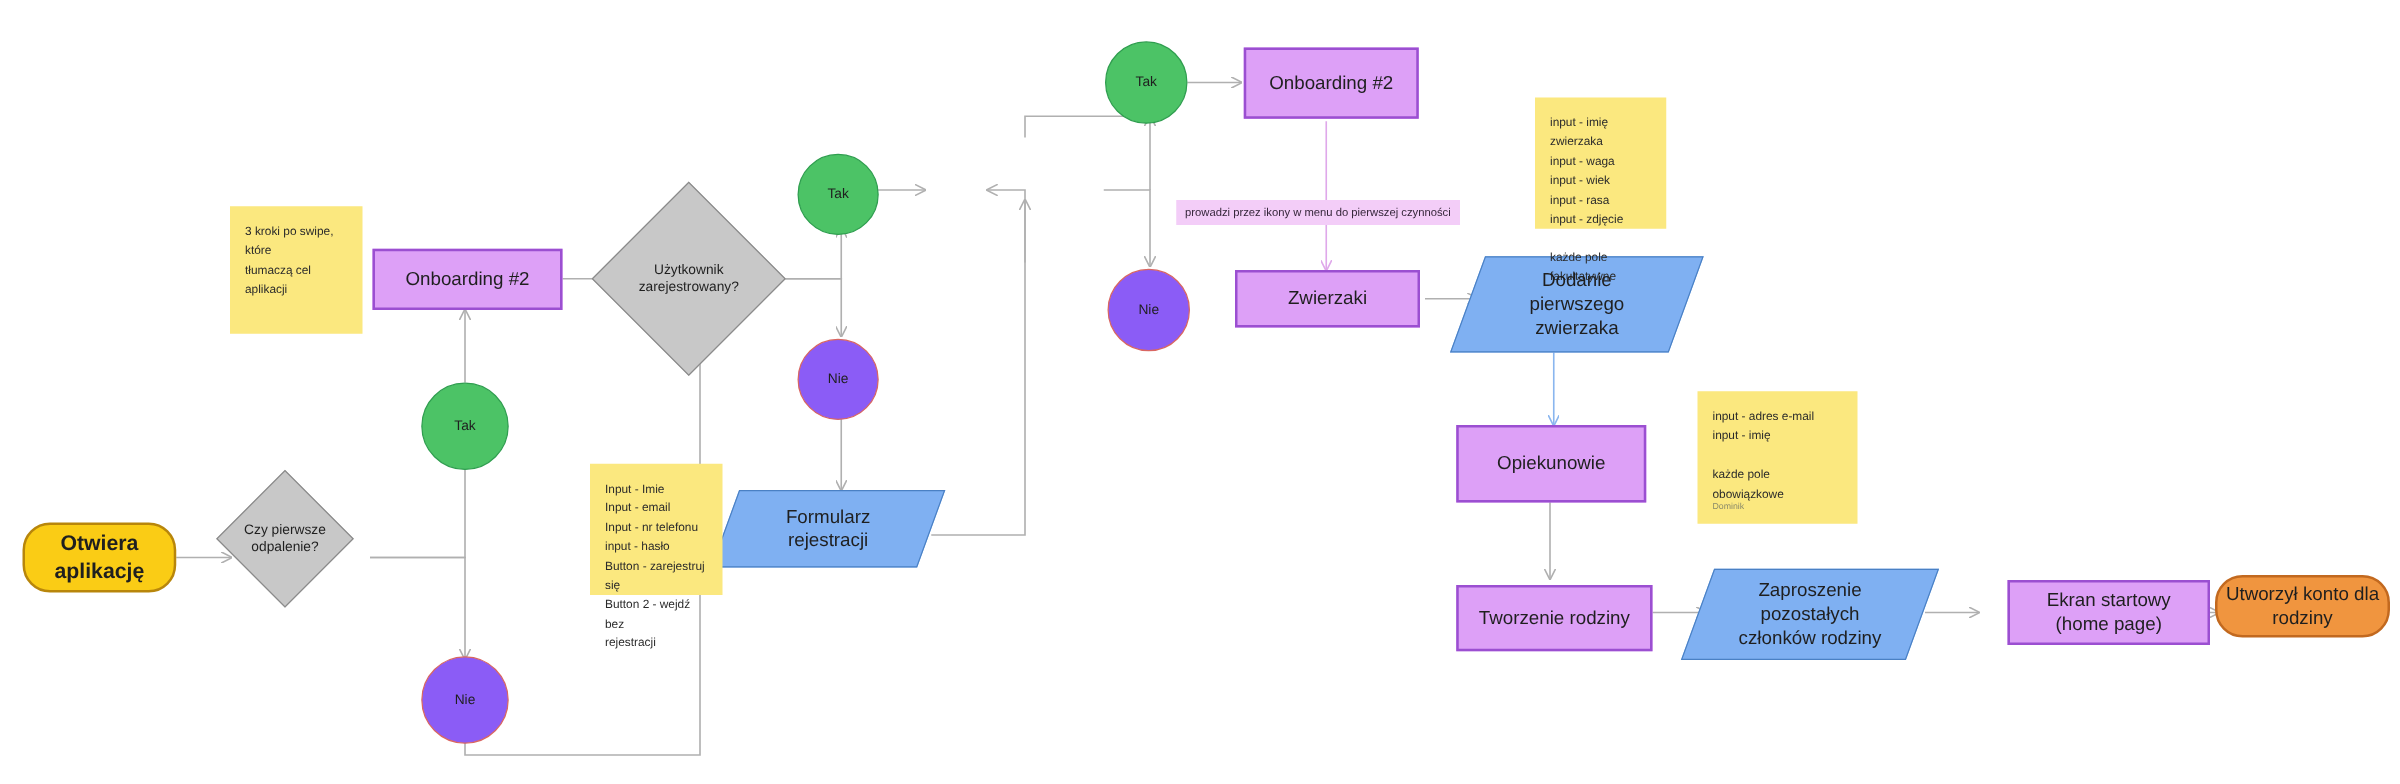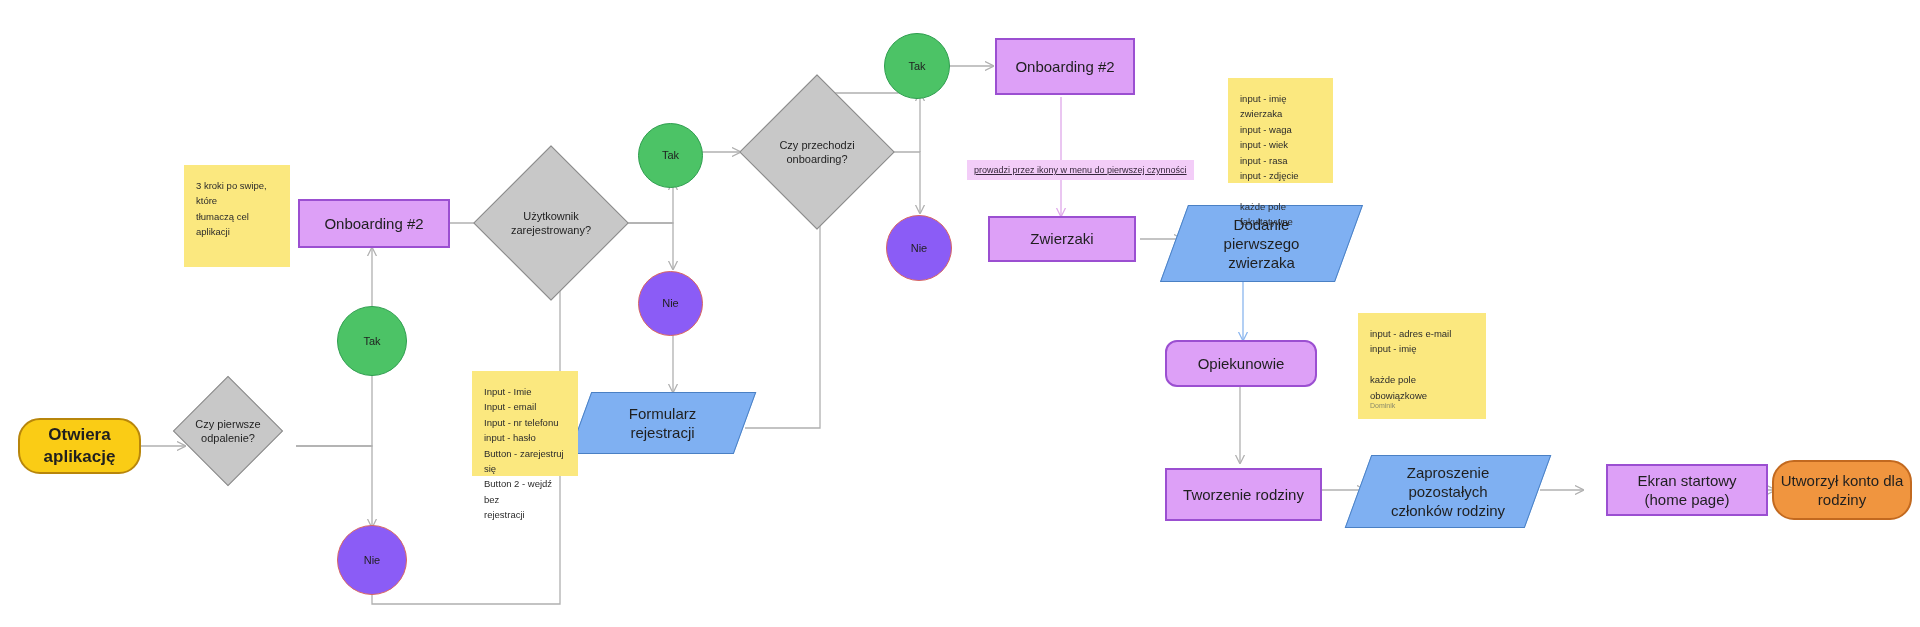--- a/index.html
+++ b/index.html
@@ -204,58 +204,53 @@
   <div class="node circ yes" style="left:638px; top:123px; width:65px; height:65px;">Tak</div>
 
   <div class="node circ no" style="left:638px; top:271px; width:65px; height:65px;">Nie</div>
 
   <div class="node para" style="left:580px; top:392px; width:165px; height:62px;">
     <span class="pshape"></span>
     <span class="plabel">Formularz
 rejestracji</span>
   </div>
 
-  <div class="node diamond" style="left:762px; top:97px; width:110px; height:110px;">
-    <span class="dshape"></span>
-    <span class="dlabel">Czy przechodzi
-onboarding?</span>
-  </div>
 
   <div class="node circ yes" style="left:884px; top:33px; width:66px; height:66px;">Tak</div>
 
   <div class="node circ no" style="left:886px; top:215px; width:66px; height:66px;">Nie</div>
 
   <div class="node proc" style="left:995px; top:38px; width:140px; height:57px;">Onboarding #2</div>
 
-  <div class="anno" style="left:967px; top:160px;text-decoration:underline;">prowadzi przez ikony w menu do pierwszej czynności</div>
+  <div class="anno" style="left:941px; top:160px;">prowadzi przez ikony w menu do pierwszej czynności</div>
 
   <div class="node proc" style="left:988px; top:216px; width:148px; height:46px;">Zwierzaki</div>
 
   <div class="node para" style="left:1174px; top:205px; width:175px; height:77px;">
     <span class="pshape"></span>
     <span class="plabel">Dodanie
 pierwszego
 zwierzaka</span>
   </div>
 
-  <div class="node proc" style="left:1165px; top:340px; width:152px; height:47px;border-radius:12px;">Opiekunowie</div>
+  <div class="node proc" style="left:1165px; top:340px; width:152px; height:62px;">Opiekunowie</div>
 
   <div class="node proc" style="left:1165px; top:468px; width:157px; height:53px;">Tworzenie rodziny</div>
 
   <div class="node para" style="left:1358px; top:455px; width:180px; height:73px;">
     <span class="pshape"></span>
     <span class="plabel">Zaproszenie
 pozostałych
 członków rodziny</span>
   </div>
 
   <div class="node proc" style="left:1578px; top:464px; width:162px; height:52px;margin-left:28px;">Ekran startowy
 (home page)</div>
 
-  <div class="node term end" style="left:1772px; top:460px; width:140px; height:60px;">Utworzył konto dla
+  <div class="node term end" style="left:1772px; top:460px; width:140px; height:50px;">Utworzył konto dla
 rodziny</div>
 
   <div class="note" style="left:184px; top:165px; width:106px; height:102px;">3 kroki po swipe, które
 tłumaczą cel aplikacji</div>
 
   <div class="note" style="left:472px; top:371px; width:106px; height:105px;">Input - Imie
 Input - email
 Input - nr telefonu
 input - hasło
 Button - zarejestruj się

